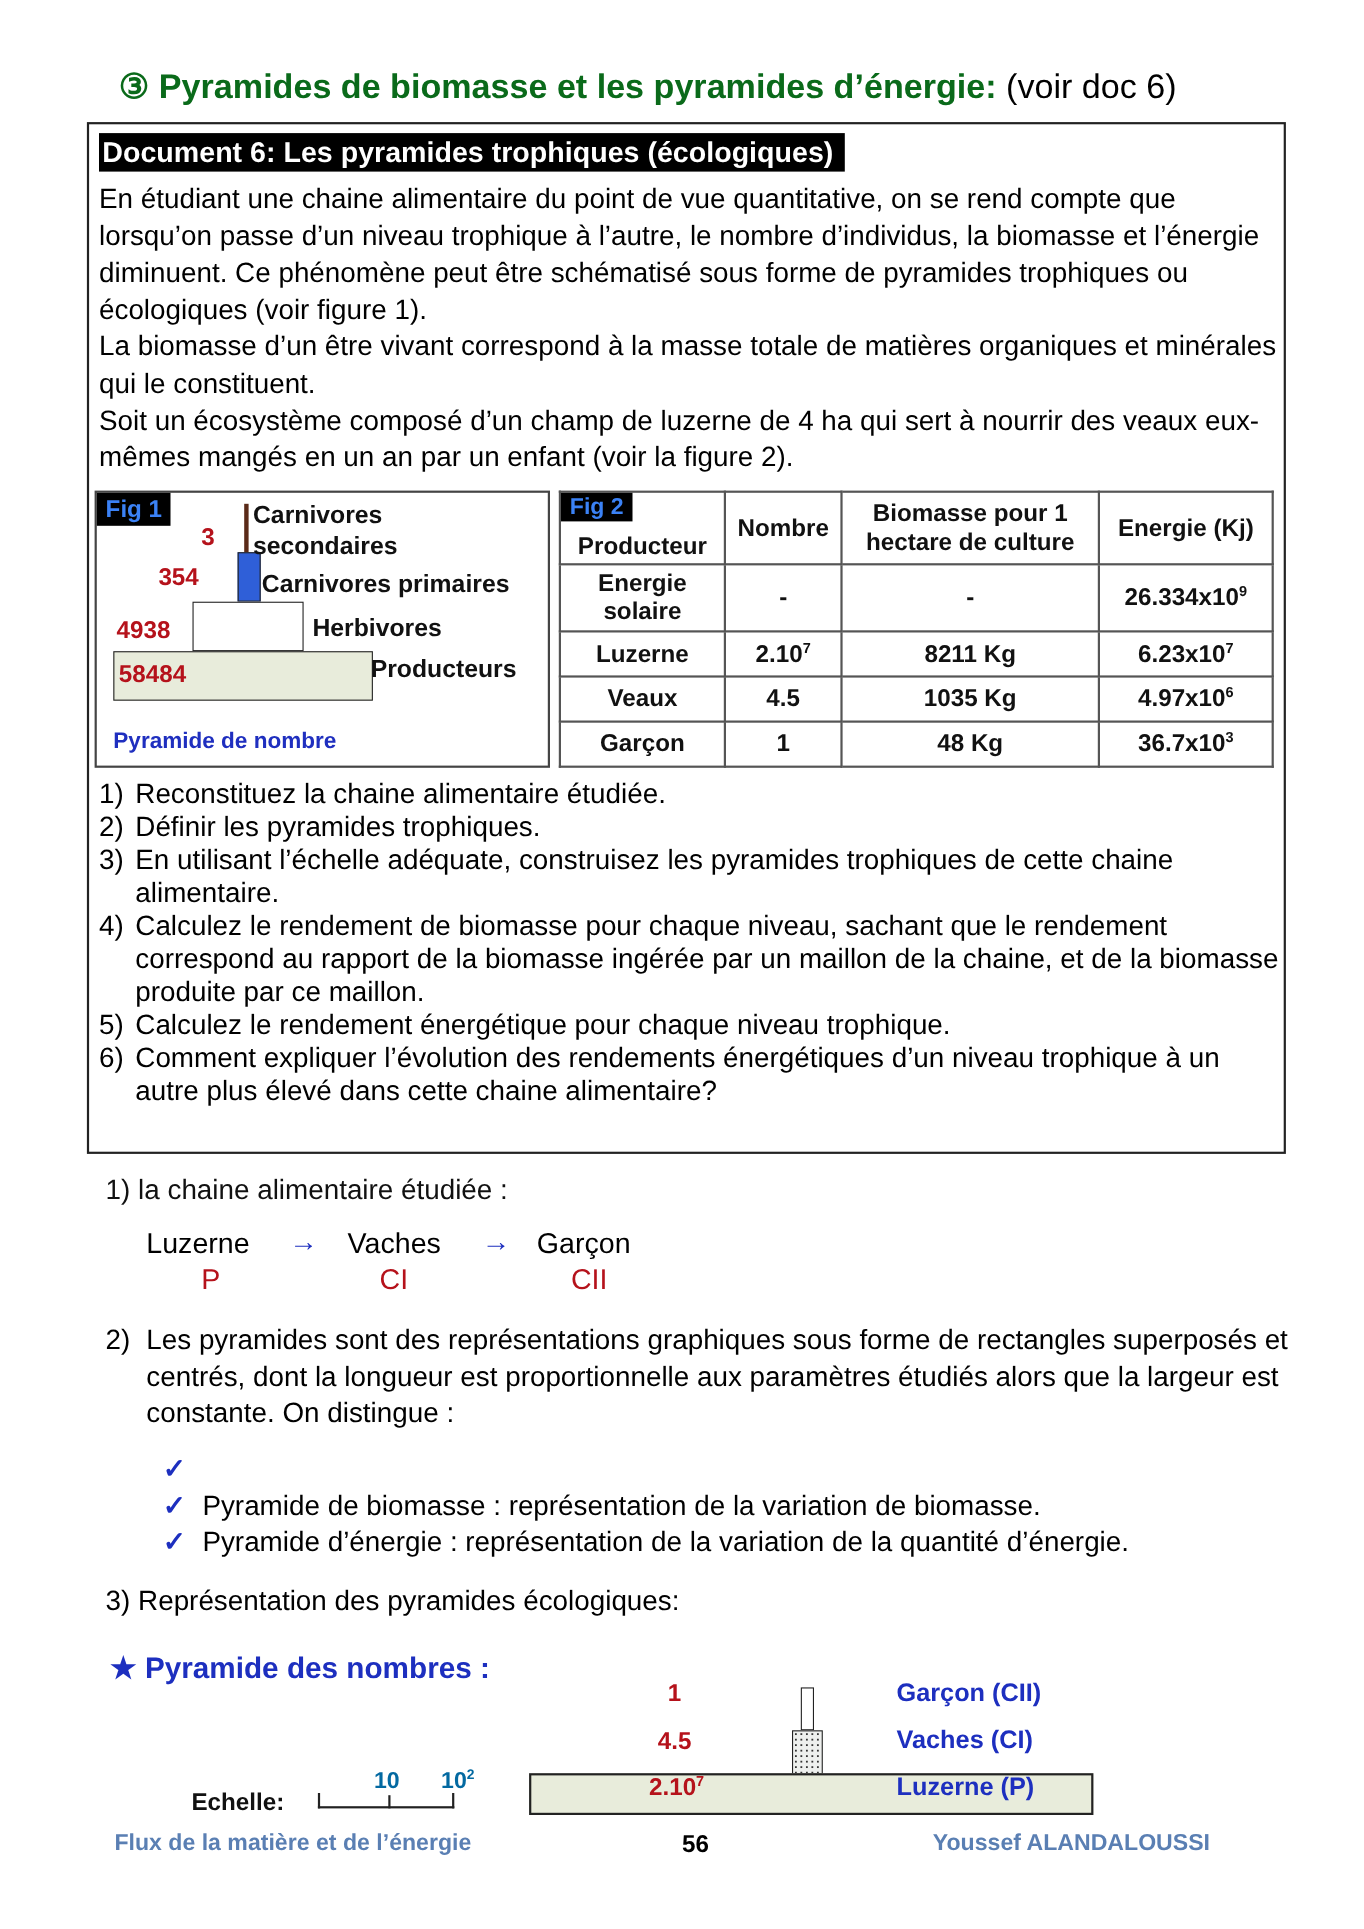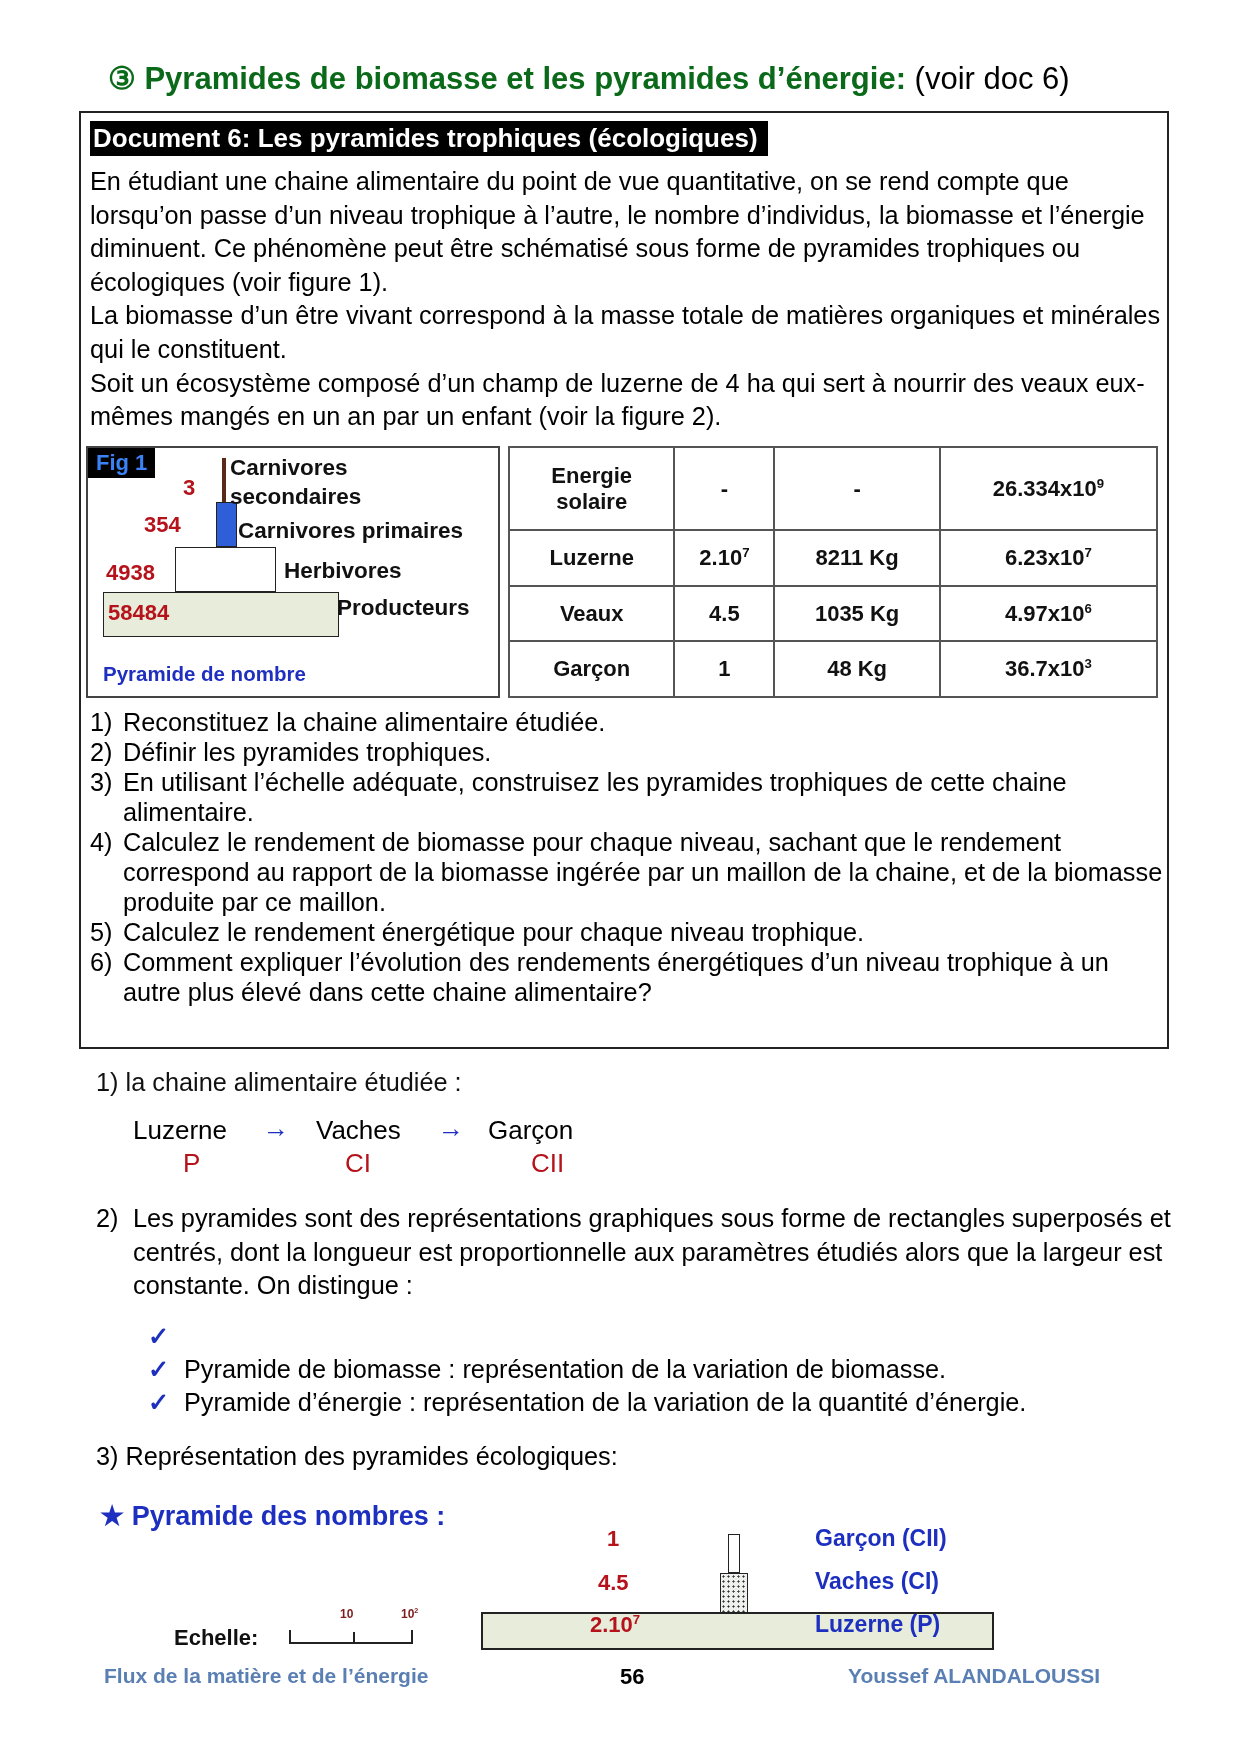--- a/index.html
+++ b/index.html
@@ -60,21 +60,21 @@
   .pn-bar-g { position: absolute; left: 728px; top: 1534px; width: 12px; height: 39px; background: #fff; border: 1.5px solid #222; }
   .pn-bar-v { position: absolute; left: 720px; top: 1573px; width: 28px; height: 40px; border: 1.5px solid #222;
     background-color: #eef0ee;
     background-image: radial-gradient(#333 0.9px, transparent 1.2px);
     background-size: 5px 5px; }
   .pn-bar-p { position: absolute; left: 481px; top: 1612px; width: 513px; height: 38px; background: #e8ecdb; border: 2.5px solid #222; }
 
   .echelle { position: absolute; left: 174px; top: 1625px; font-size: 22px; font-weight: bold; color: #111; }
   .scale { position: absolute; left: 289px; top: 1630px; width: 124px; height: 14px; border-left: 2px solid #222; border-right: 2px solid #222; border-bottom: 2px solid #222; }
   .scale-mid { position: absolute; left: 62px; top: 2px; width: 1.5px; height: 12px; background: #222; }
-  .scale-lbl { position: absolute; font-size: 12px; font-weight: bold; color: #7f1d1d; }
+  .scale-lbl { position: absolute; font-size: 21px; font-weight: bold; color: #0369a1; }
 
   .footer-left { position: absolute; left: 104px; top: 1664px; font-size: 21px; font-weight: bold; color: #5a7fb3; }
   .footer-page { position: absolute; left: 620px; top: 1664px; font-size: 22px; font-weight: bold; color: #000; }
   .footer-right { position: absolute; left: 848px; top: 1664px; font-size: 21px; font-weight: bold; color: #5a7fb3; }
 </style>
 </head>
 <body>
 
 <div class="title">
   <span class="green">③</span>
@@ -109,20 +109,32 @@
     <div class="f1-lbl" style="left:150px; top:68px;">Carnivores primaires</div>
     <div class="f1-lbl" style="left:196px; top:108px;">Herbivores</div>
     <div class="f1-lbl" style="left:249px; top:145px;">Producteurs</div>
 
     <div class="f1-cap">Pyramide de nombre</div>
   </div>
 
   <div class="fig2">
     <table>
       <tbody>
+          <tr style="height:64px;">
+        <th class="corner">
+          <span class="fig-label">Fig 2</span>
+          <span class="prod-lbl">Producteur</span>
+        </th>
+        <th style="width:106px;">Nombre</th>
+        <th style="width:234px;">
+          <div>Biomasse pour 1</div>
+          <div>hectare de culture</div>
+        </th>
+        <th>Energie (Kj)</th>
+      </tr>
       <tr style="height:60px;">
         <td>
           <div>Energie</div>
           <div>solaire</div>
         </td>
         <td>-</td>
         <td>-</td>
         <td><span>26.334x10</span><sup>9</sup></td>
       </tr>
       <tr style="height:40px;">
@@ -177,21 +189,21 @@
 
 <div class="ans" style="left:96px; top:1068px;">1) la chaine alimentaire étudiée :</div>
 <div class="chain">
   <span style="left:0; top:0;">Luzerne</span>
   <span class="arrow" style="left:130px; top:-2px;">→</span>
   <span style="left:183px; top:0;">Vaches</span>
   <span class="arrow" style="left:305px; top:-2px;">→</span>
   <span style="left:355px; top:0;">Garçon</span>
   <span class="lvl" style="left:50px; top:33px;">P</span>
   <span class="lvl" style="left:212px; top:33px;">CI</span>
-  <span class="lvl" style="left:386px; top:33px;margin-left:12px;">CII</span>
+  <span class="lvl" style="left:386px; top:33px;">CII</span>
 </div>
 
 <div class="ans2">
   <span class="qn">2)</span>
   <div class="txt">Les pyramides sont des représentations graphiques sous forme de rectangles superposés et centrés, dont la longueur est proportionnelle aux paramètres étudiés alors que la largeur est constante. On distingue :</div>
 </div>
 <div class="checks">
   <div class="row">
       <span class="tick">✓</span>
     </div>

